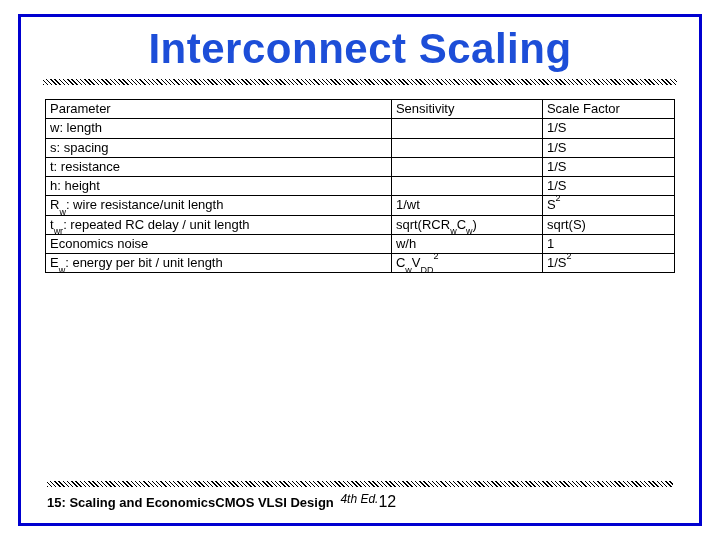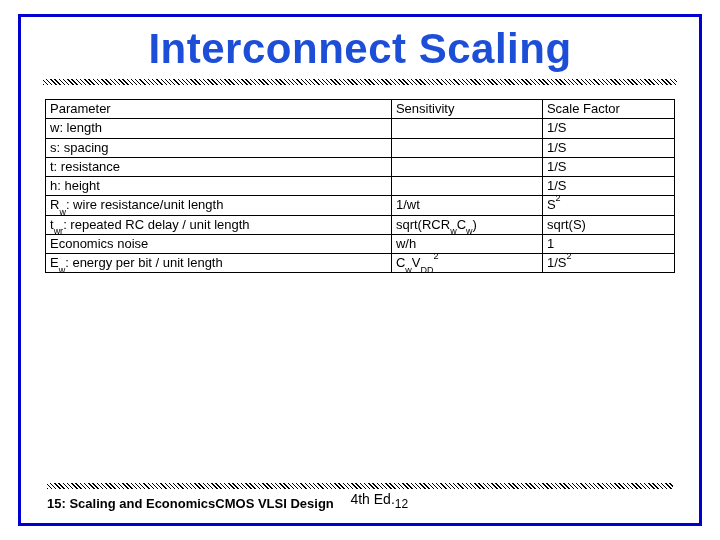--- a/index.html
+++ b/index.html
@@ -59,22 +59,22 @@
     background-image: repeating-linear-gradient(45deg,#000 0,#000 1px,#fff 1px,#fff 3px);
   }
   .footer-row {
     display: flex;
     align-items: baseline;
     justify-content: flex-start;
     font-size: 13px;
   }
   .footer-left { font-weight: 700; }
   .footer-center { font-weight: 700; }
-  .footer-center .ed { font-weight: 400; font-size: 14px; position: relative; top: -4px; margin-left: 13px;}
-  .footer-right { font-weight: 400; font-size: 12px; }
+  .footer-center .ed { font-weight: 400; font-size: 12px; position: relative; top: -4px; margin-left: 3px; font-style: italic;}
+  .footer-right { font-weight: 400; font-size: 16px; }
 </style>
 </head>
 <body>
 
 <div class="slide">
 
   <div class="title">Interconnect Scaling</div>
   <div class="title-rule"></div>
 
   <div class="table-wrap">

